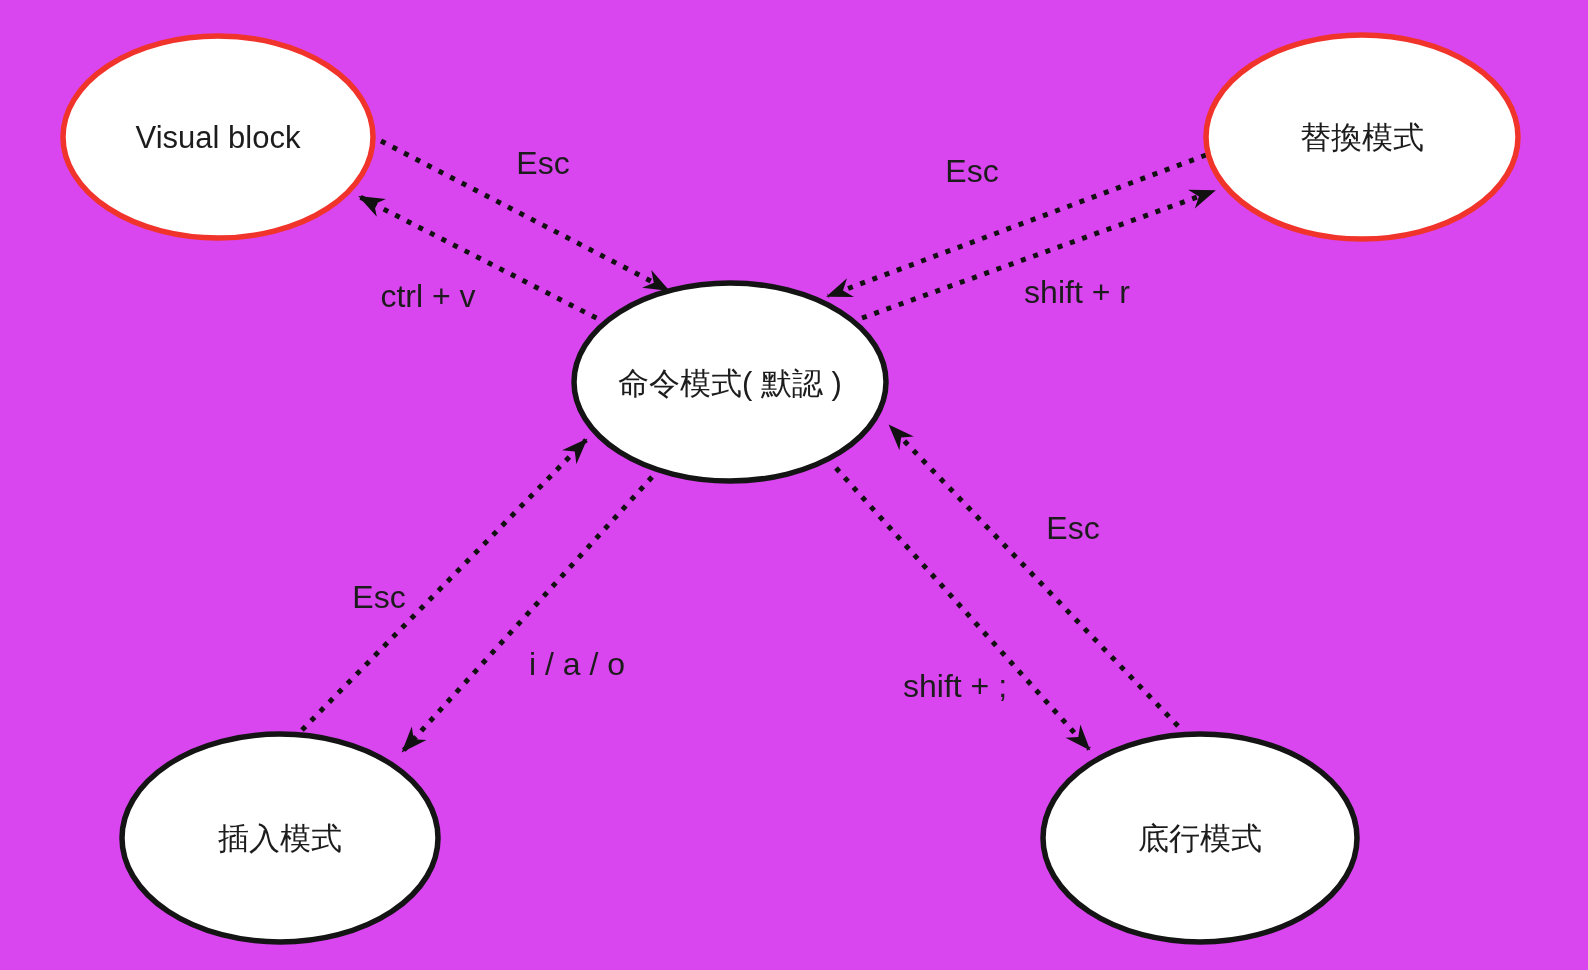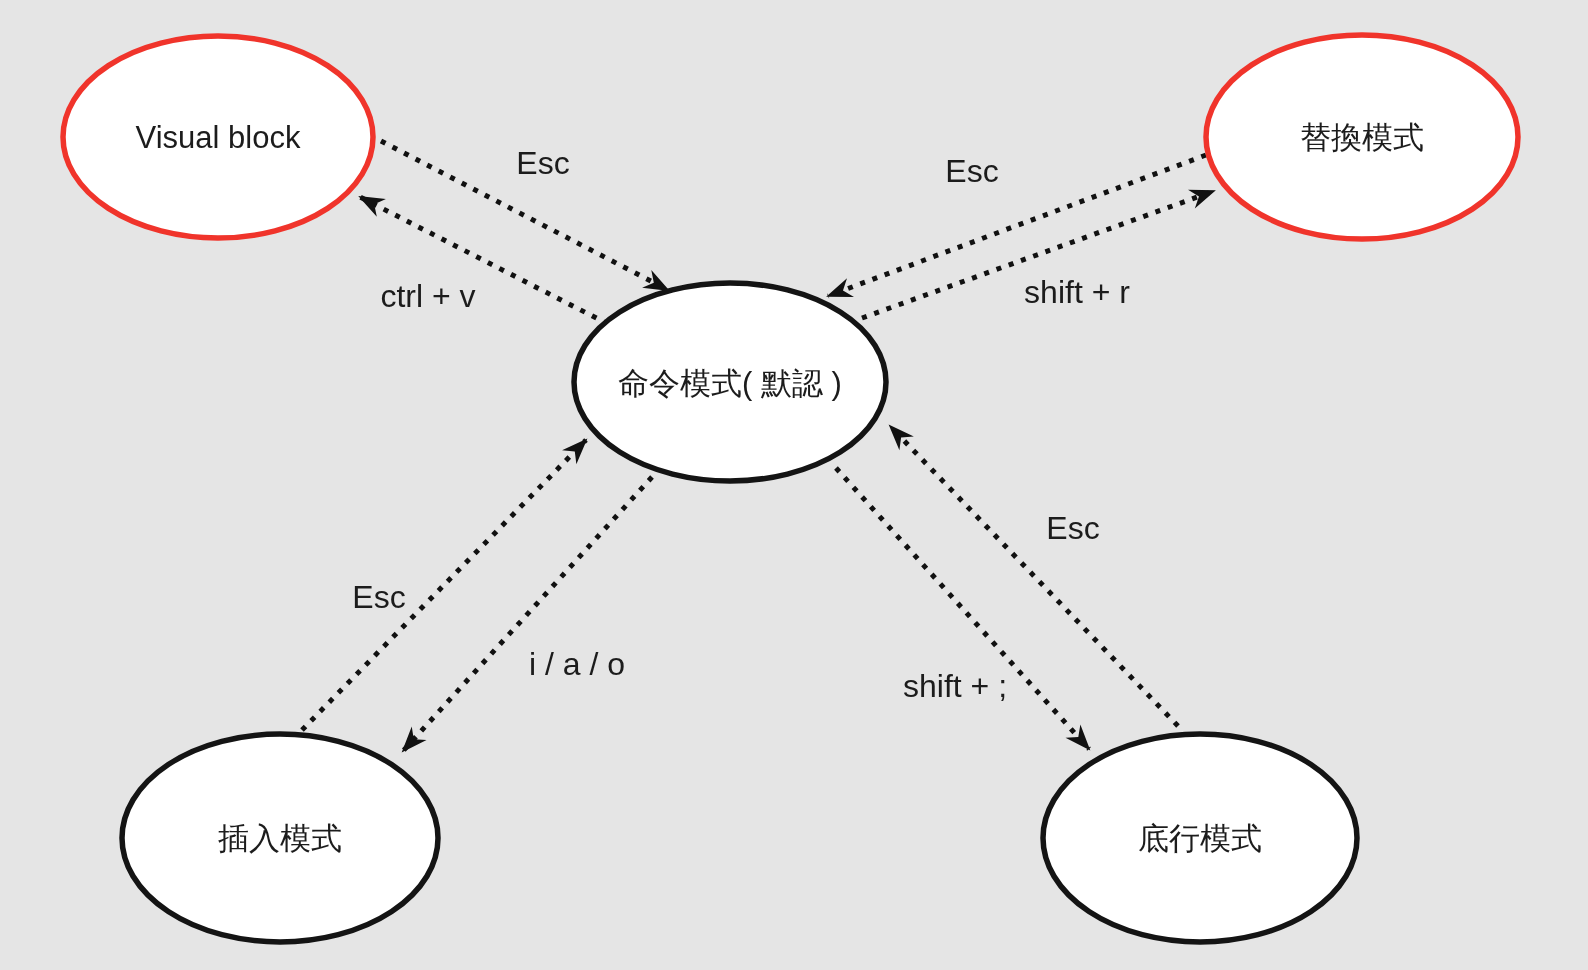--- a/index.html
+++ b/index.html
@@ -5,21 +5,21 @@
   html, body {
     margin: 0;
     padding: 0;
     background: #ffffff;
     font-family: "Liberation Sans", "DejaVu Sans", sans-serif;
   }
   .canvas-wrap {
     width: 1588px;
     height: 970px;
     position: relative;
-    background: #e5e5e5;
+    background: #d946ef;
     overflow: hidden;
   }
   svg { display: block; }
   .edge-line {
     fill: none;
     stroke: #111111;
     stroke-width: 5;
     stroke-dasharray: 5 8;
     stroke-linecap: butt;
   }

